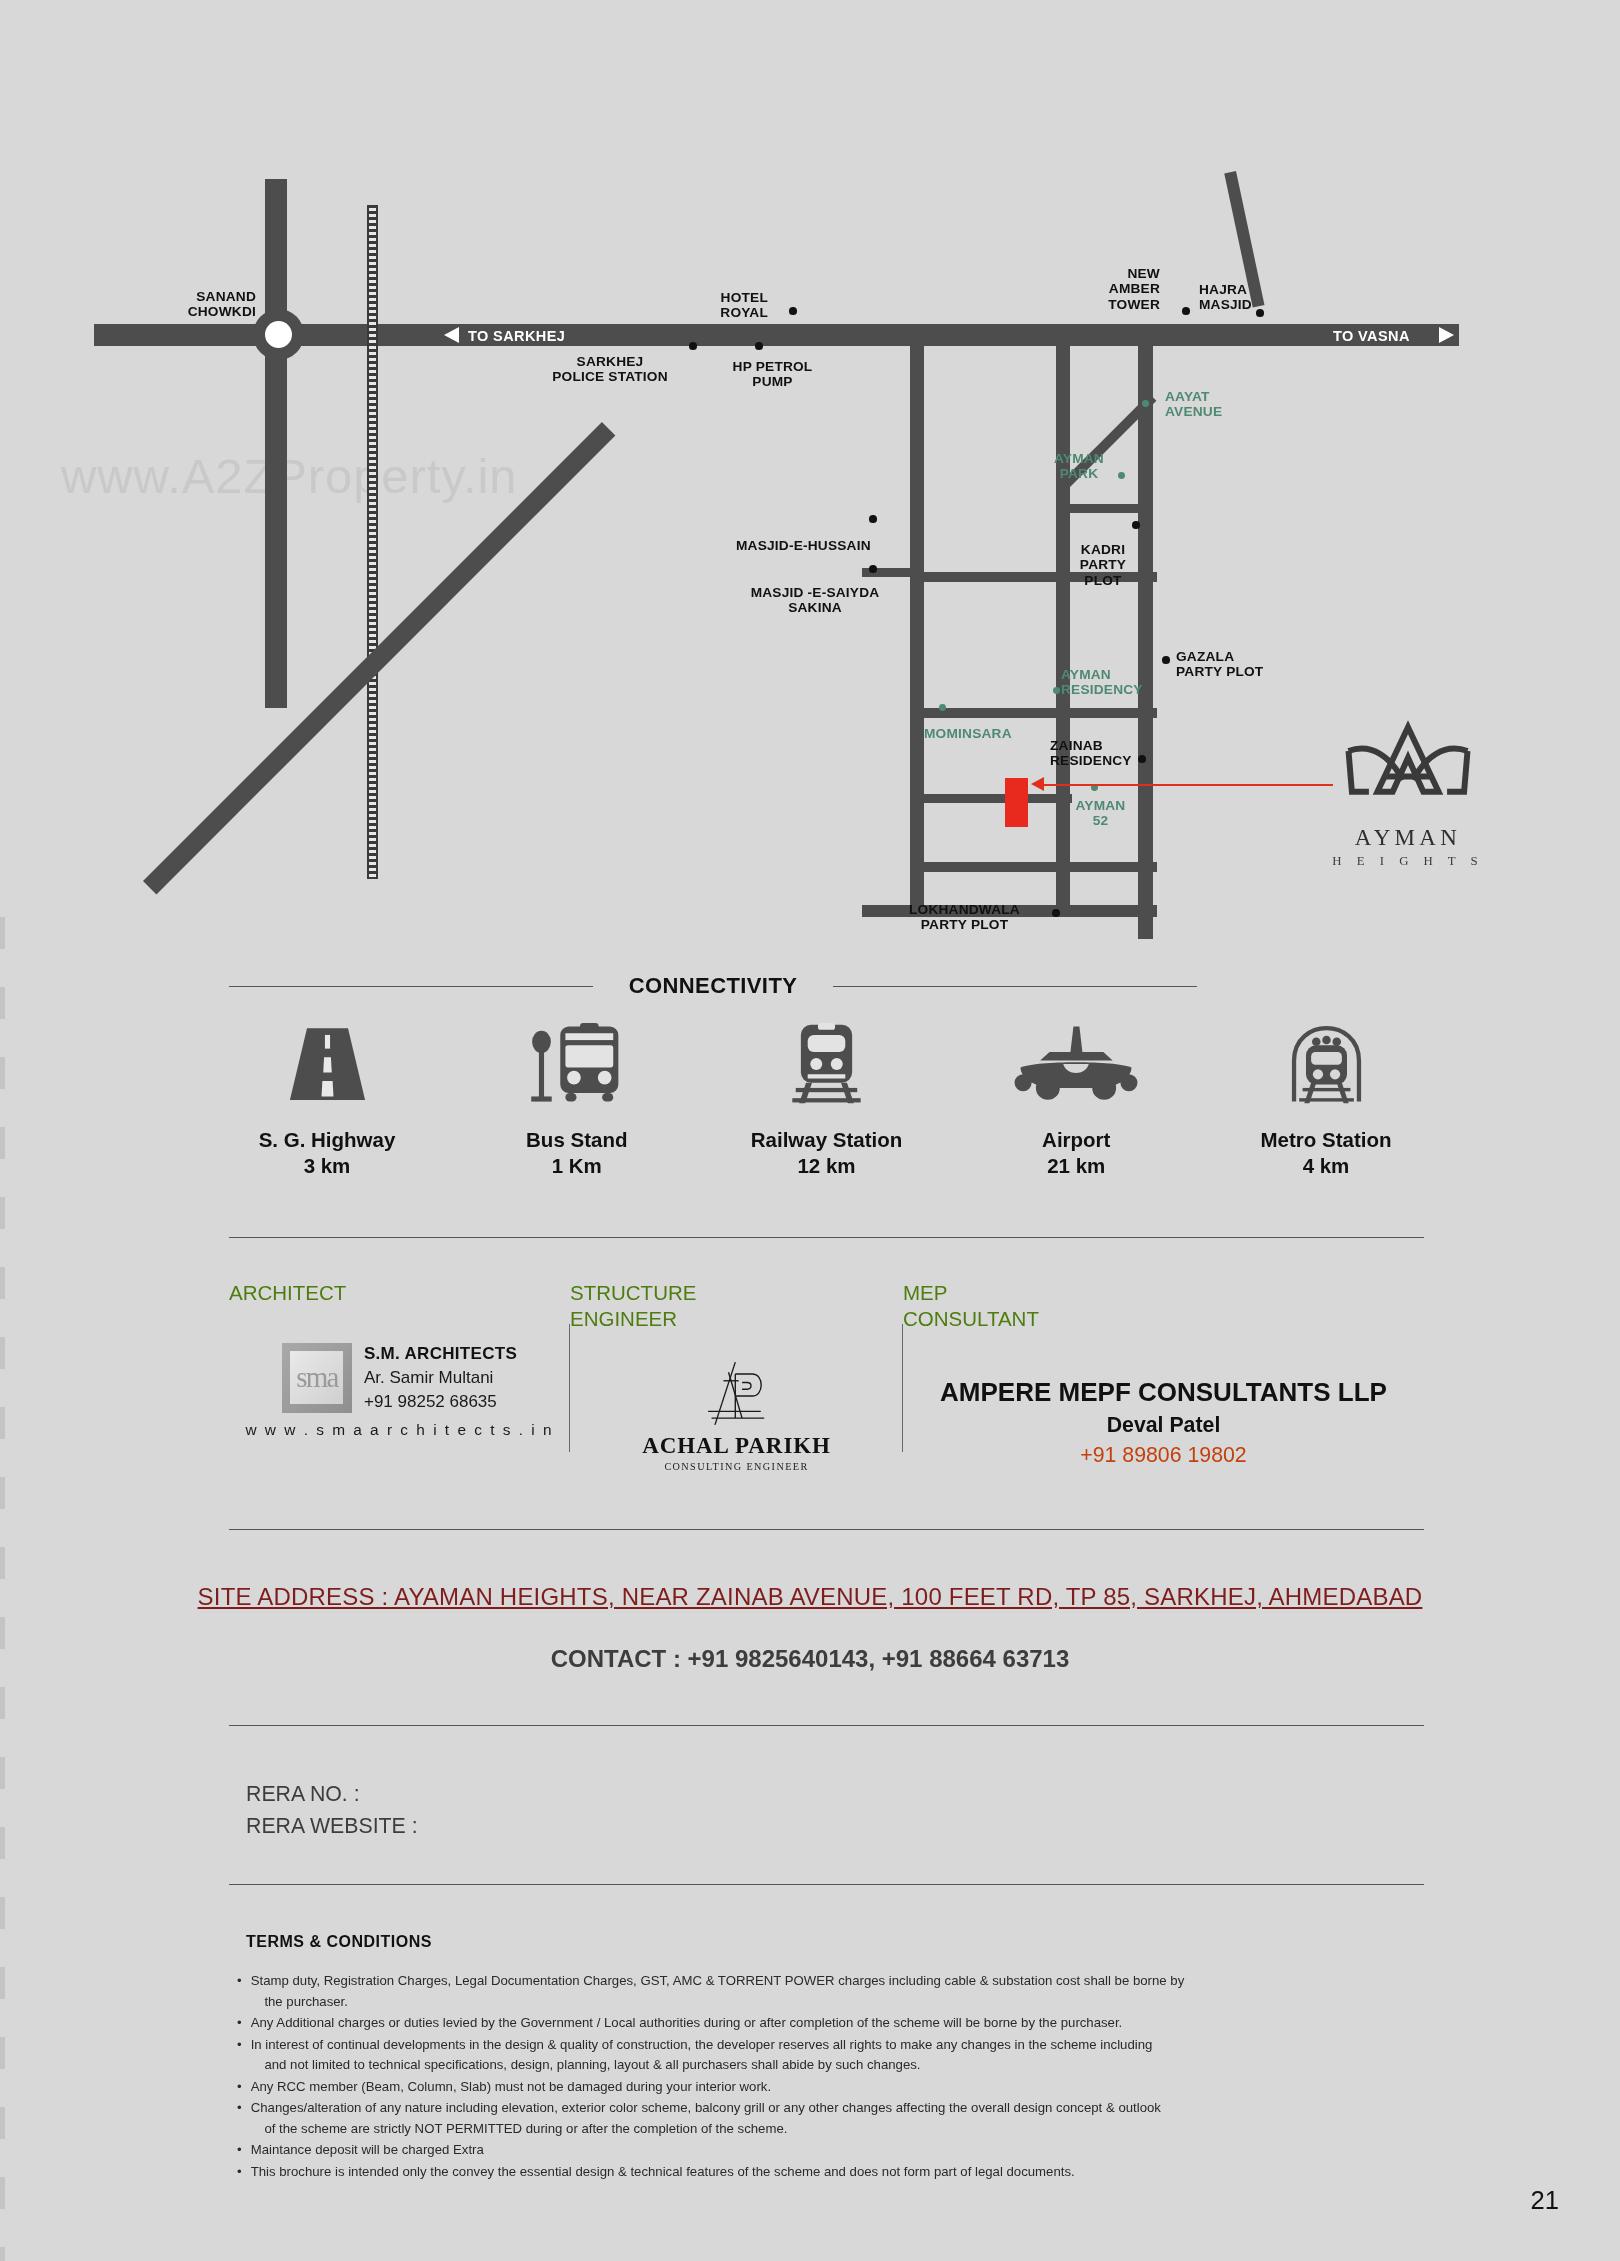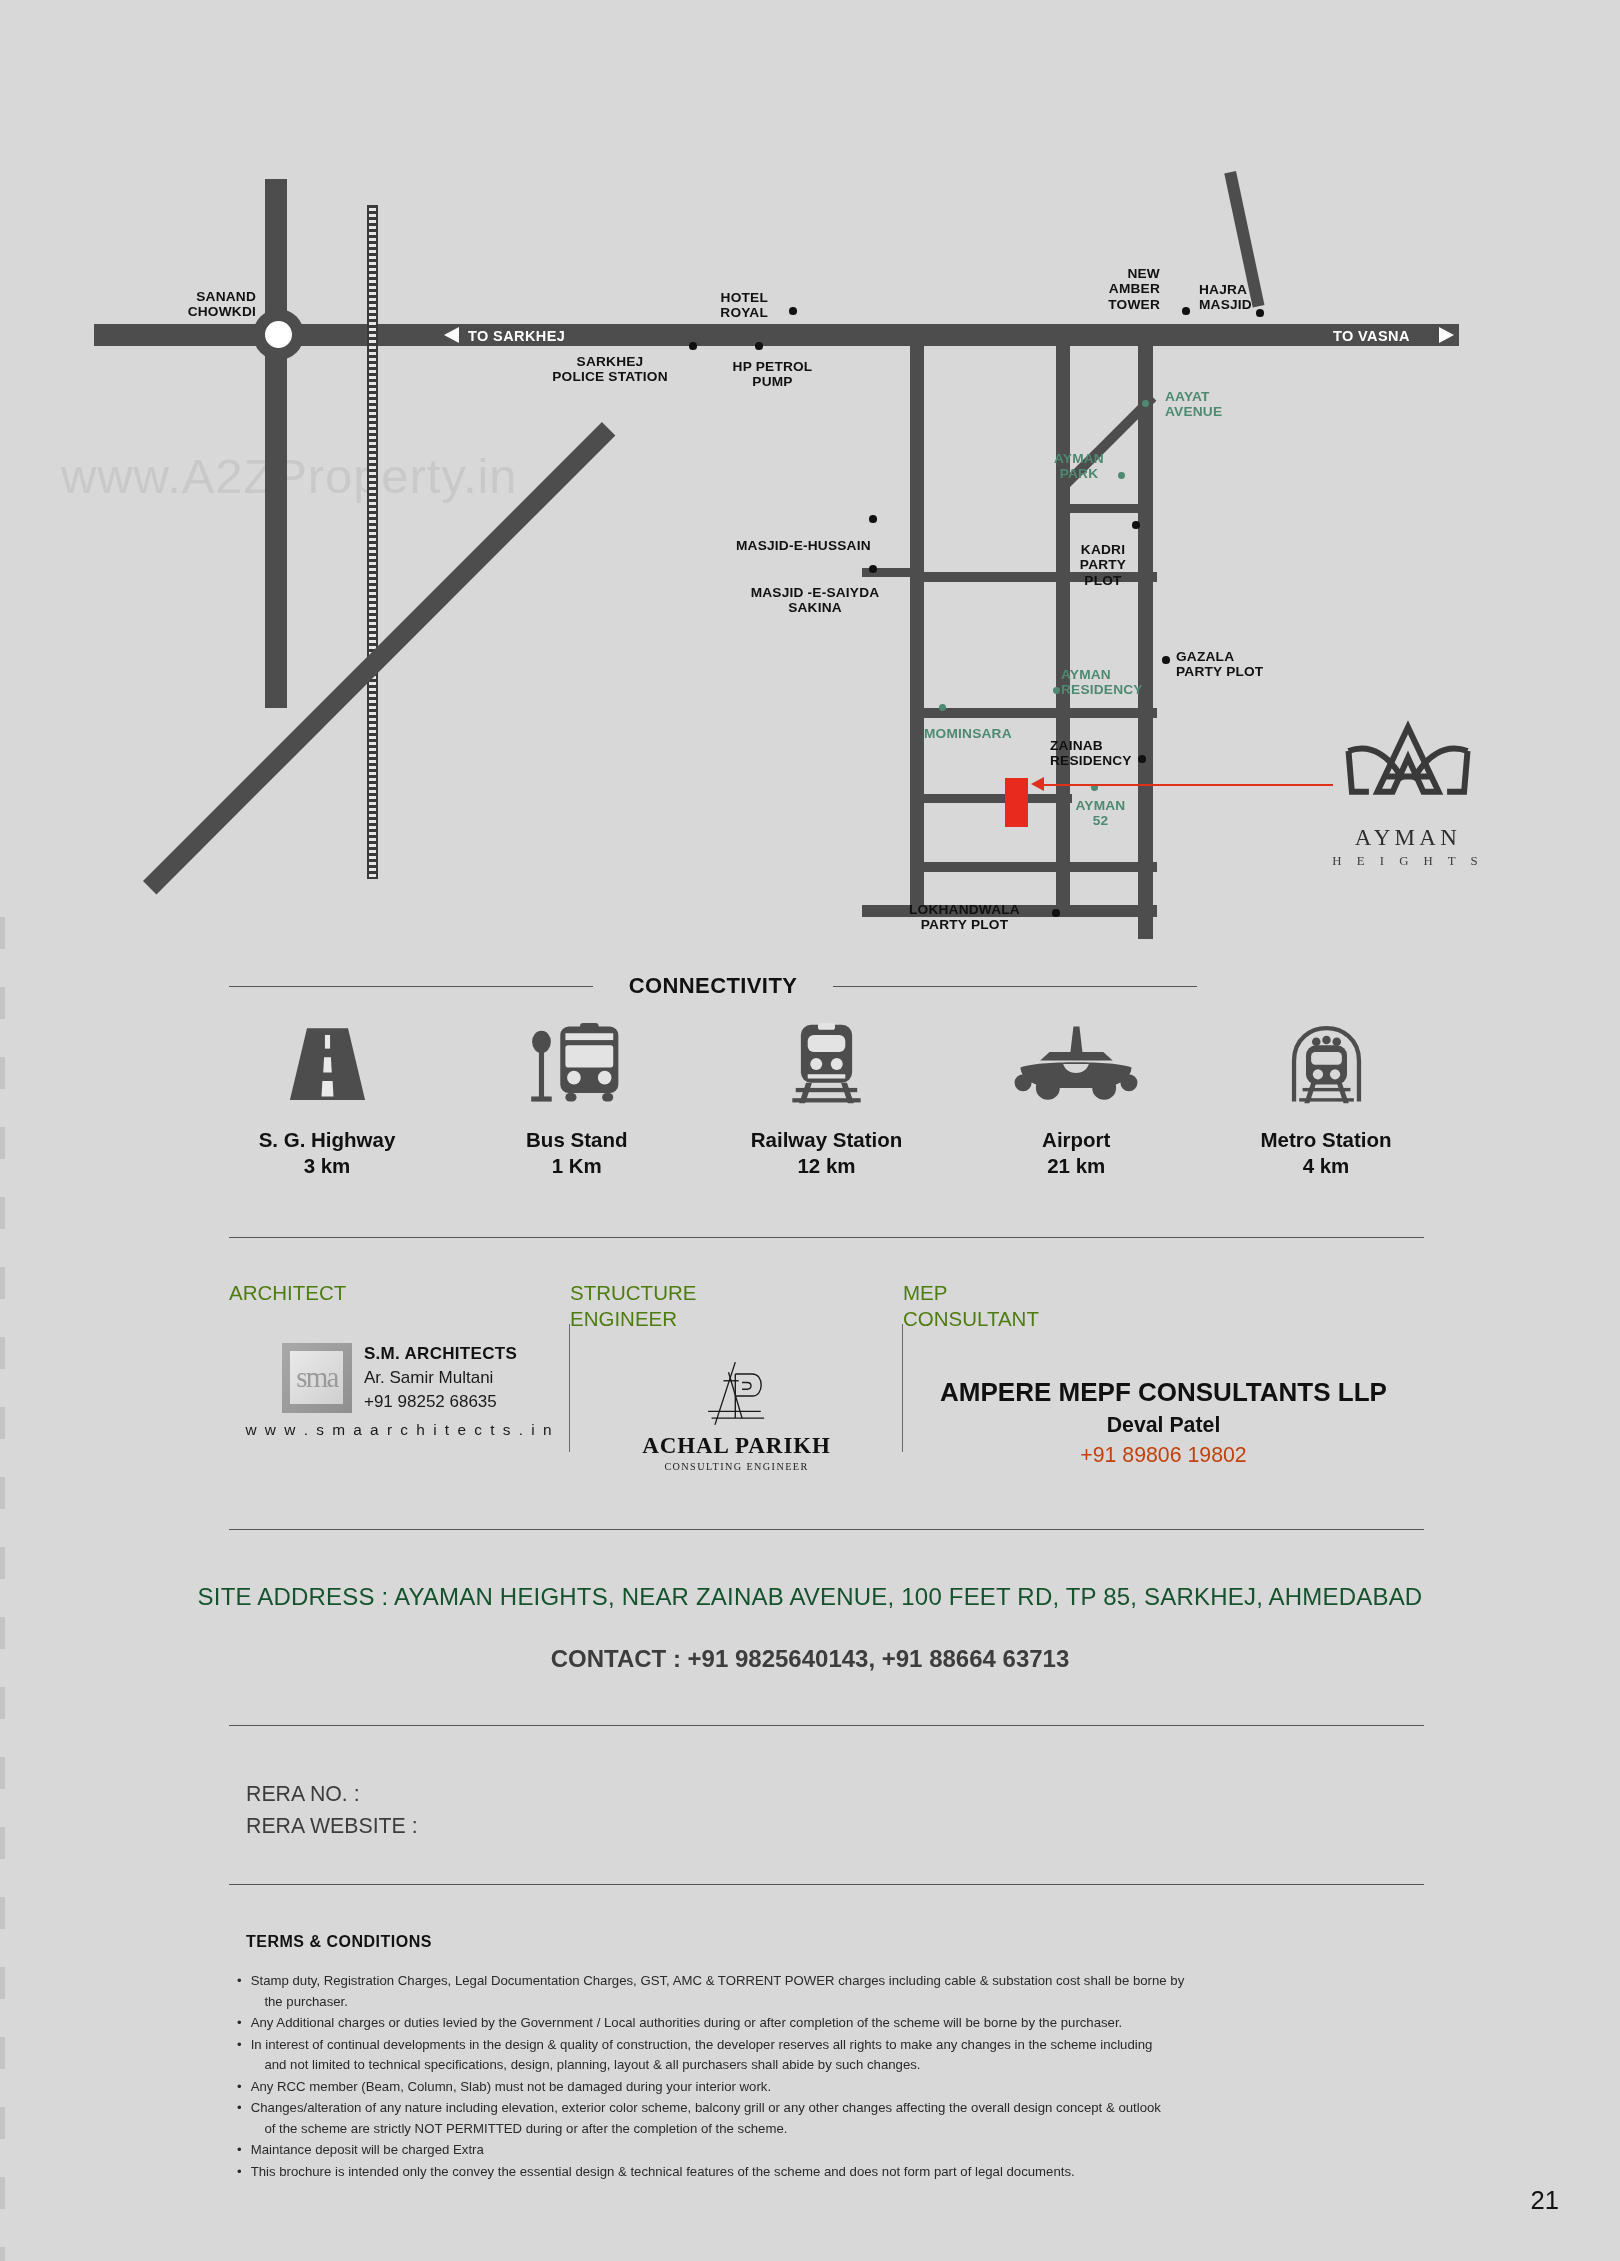--- a/index.html
+++ b/index.html
@@ -103,21 +103,21 @@
       letter-spacing:0.9px;color:#111;}
   .ap-sub{font-family:"Liberation Serif",serif;font-size:10.2px;letter-spacing:1.4px;color:#222;margin-top:1.7px;}
 
   .mep-body{text-align:center;margin-top:44px;line-height:1.38;}
   .mep-1{font-size:26px;font-weight:700;color:#111;}
   .mep-2{font-size:21.3px;font-weight:700;color:#111;}
   .mep-3{font-size:21.3px;color:#c2410c;}
 
   
   .addr{position:absolute;left:0;right:0;top:1583px;text-align:center;
-     font-size:24px;color:#14532d;letter-spacing:0.2px;}
+     font-size:24px;color:#7f1d1d;letter-spacing:0.2px;text-decoration:underline;}
   .contact{position:absolute;left:0;right:0;top:1645px;text-align:center;
      font-size:24px;font-weight:700;color:#3d3d3d;}
 
   
   .rera{position:absolute;left:246px;top:1779px;font-size:21.3px;color:#3d3d3d;line-height:1.48;}
 
   
   .terms-title{position:absolute;left:246px;top:1933px;font-size:16px;font-weight:700;
      letter-spacing:0.5px;color:#111;}
   .terms{position:absolute;left:237px;top:1971px;width:964px;font-size:13.2px;

